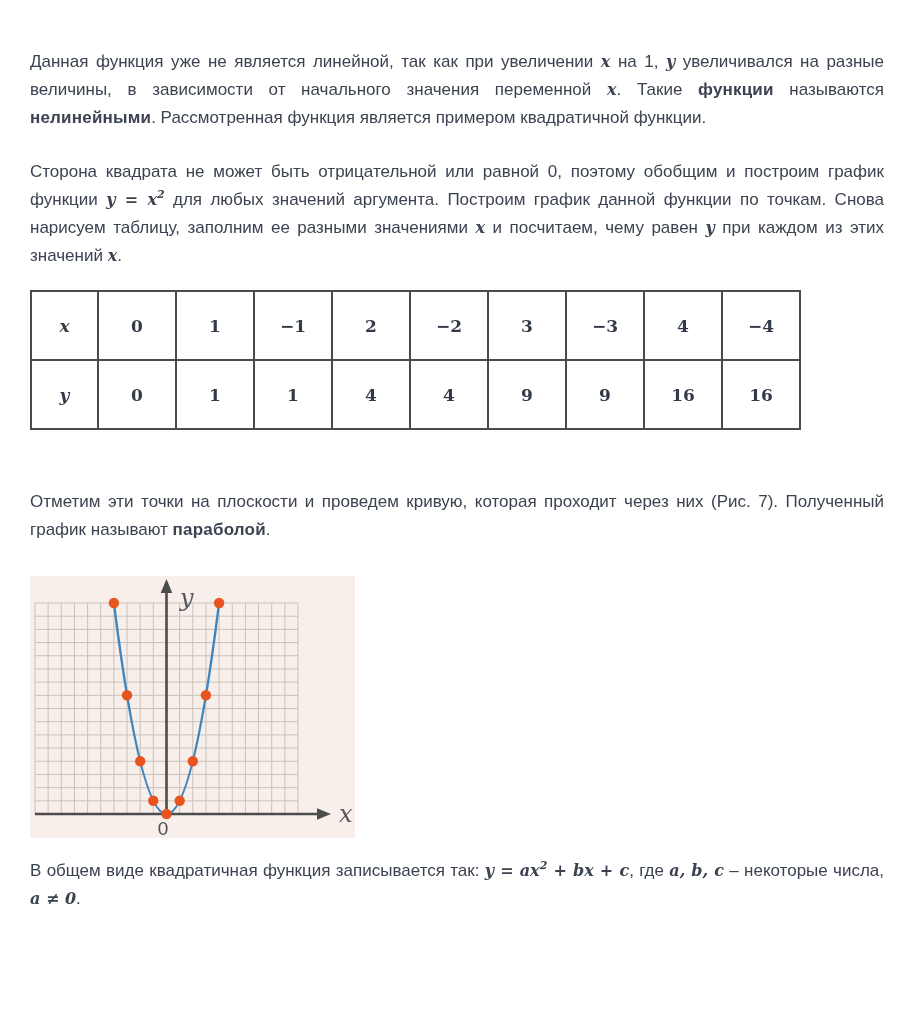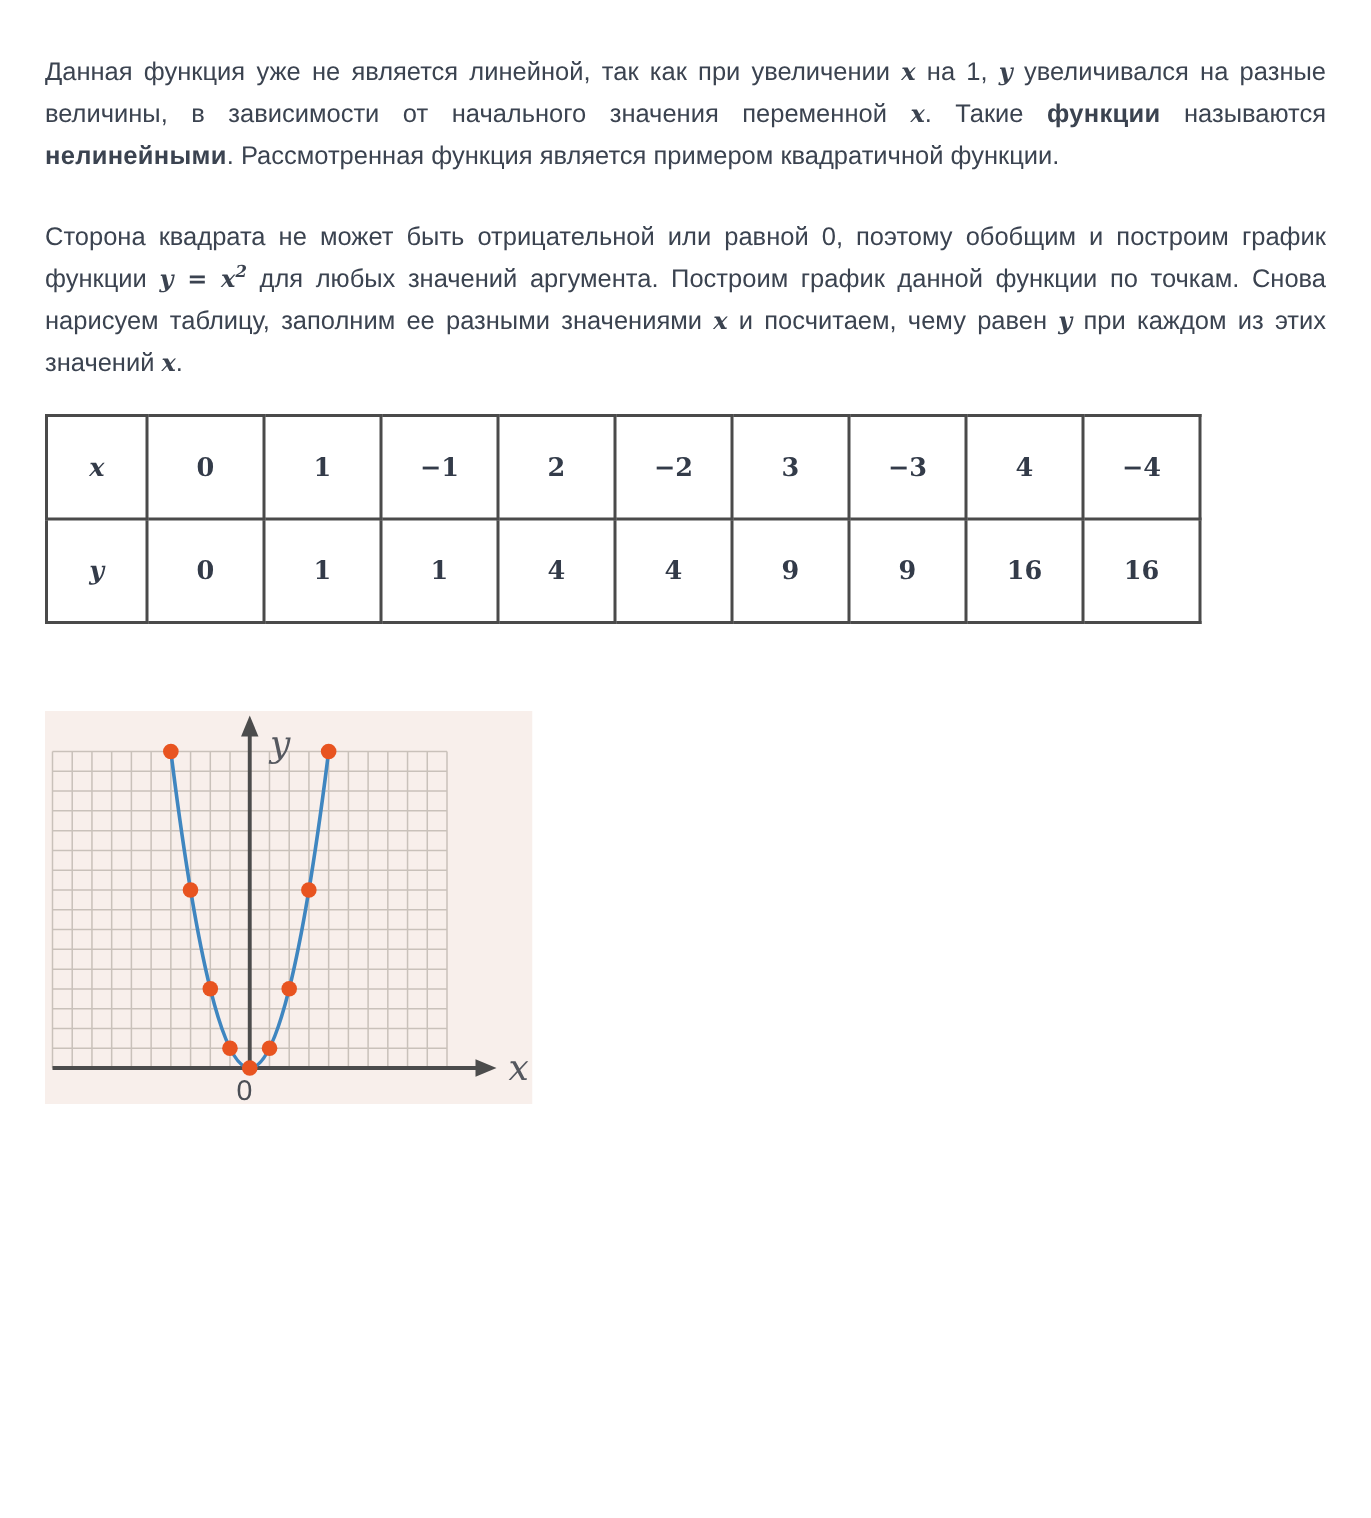--- a/index.html
+++ b/index.html
@@ -3,21 +3,21 @@
 <meta charset="utf-8">
 <style>
   * { box-sizing: border-box; }
   html, body { margin: 0; padding: 0; }
   body {
     width: 914px;
     background: #ffffff;
     font-family: "Liberation Sans", sans-serif;
     color: #3b4350;
   }
-  .content { padding: 34px 30px 26px 30px; }
+  .content { padding: 48px 30px 26px 30px; }
 
   p.body {
     font-size: 17px;
     line-height: 28px;
     text-align: justify;
     margin: 0 0 26px 0;
   }
   p.body.tight { margin-bottom: 20px; }
   p.caption {
     font-size: 17px;
@@ -121,20 +121,21 @@
         <td>4</td>
         <td>4</td>
         <td>9</td>
         <td>9</td>
         <td>16</td>
         <td>16</td>
       </tr>
     </tbody>
   </table>
 
+  <p class="body" style="margin-bottom:32px;"><span class="sr">Отметим эти точки на плоскости и проведем кривую, которая проходит через них (Рис. 7). Полученный график называют </span><span class="sb">параболой</span><span class="sr">.</span></p>
 
   <div class="figure-wrap">
     <svg class="plot-svg" width="325" height="262" viewBox="0 0 325 262">
       <rect x="0" y="0" width="325" height="262" fill="#f8efeb"></rect>
 
       <path fill="none" stroke-width="1" d="M 5.00 27 V 238.04 M 18.15 27 V 238.04 M 31.30 27 V 238.04 M 44.45 27 V 238.04 M 57.60 27 V 238.04 M 70.75 27 V 238.04 M 83.90 27 V 238.04 M 97.05 27 V 238.04 M 110.20 27 V 238.04 M 123.35 27 V 238.04 M 136.50 27 V 238.04 M 149.65 27 V 238.04 M 162.80 27 V 238.04 M 175.95 27 V 238.04 M 189.10 27 V 238.04 M 202.25 27 V 238.04 M 215.40 27 V 238.04 M 228.55 27 V 238.04 M 241.70 27 V 238.04 M 254.85 27 V 238.04 M 268.00 27 V 238.04 M 5 27.00 H 268.00 M 5 40.19 H 268.00 M 5 53.38 H 268.00 M 5 66.57 H 268.00 M 5 79.76 H 268.00 M 5 92.95 H 268.00 M 5 106.14 H 268.00 M 5 119.33 H 268.00 M 5 132.52 H 268.00 M 5 145.71 H 268.00 M 5 158.90 H 268.00 M 5 172.09 H 268.00 M 5 185.28 H 268.00 M 5 198.47 H 268.00 M 5 211.66 H 268.00 M 5 224.85 H 268.00 M 5 238.04 H 268.00 " stroke="#c9c1ba"></path>
 
       <line x1="5" y1="238" x2="289" y2="238" stroke-width="2.6" stroke="#4c4c4c"></line>
       <polygon points="301,238 287,232.2 287,243.8" fill="#4c4c4c"></polygon>
 
@@ -154,14 +155,15 @@
           <circle cx="189.1" cy="27.0" r="5.2" fill="#e85420"></circle>
         </g>
 
       <text x="150" y="30" class="axis-label">y</text>
       <text x="309" y="246" class="axis-label">x</text>
       <text x="133" y="259" text-anchor="middle" class="origin-label">0</text>
     </svg>
   </div>
 
 
+  <p class="body" style="margin-bottom:0;"><span class="sr">В общем виде квадратичная функция записывается так: </span><span class="sm">y = ax</span><span class="sms">2</span><span class="sm"> + bx + c</span><span class="sr">, где </span><span class="sm">a, b, c</span><span class="sr"> – некоторые числа, </span><span class="sm">a ≠ 0</span><span class="sr">.</span></p>
 
 </div>
 
 </body></html>

